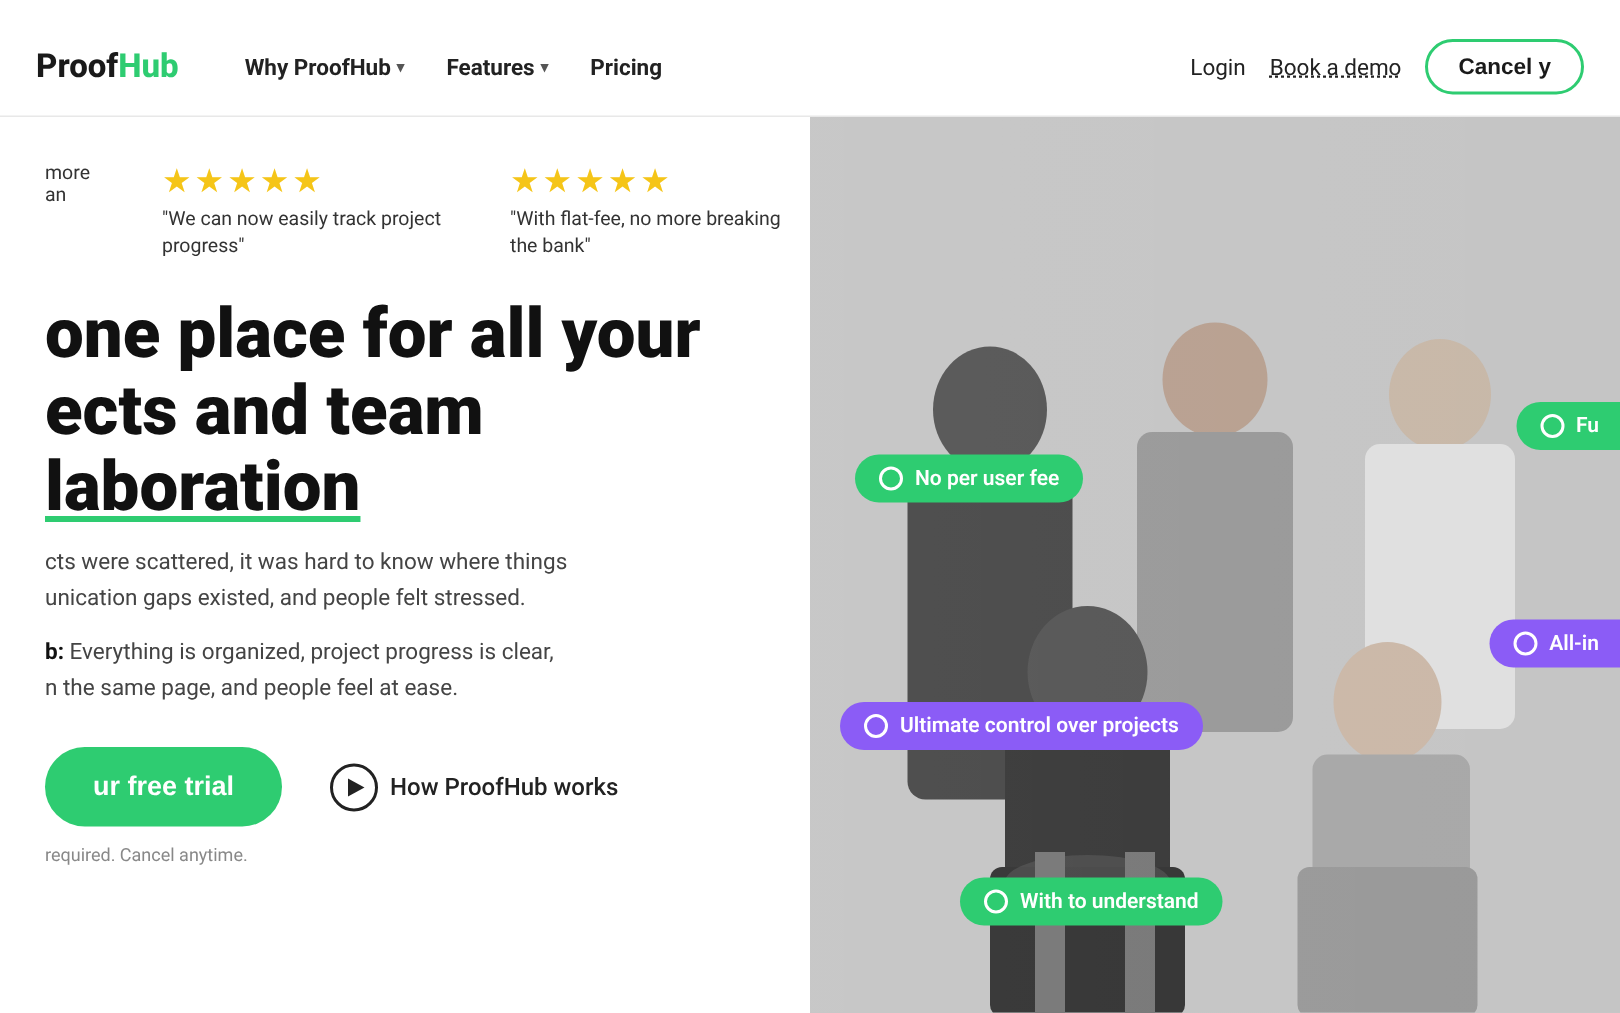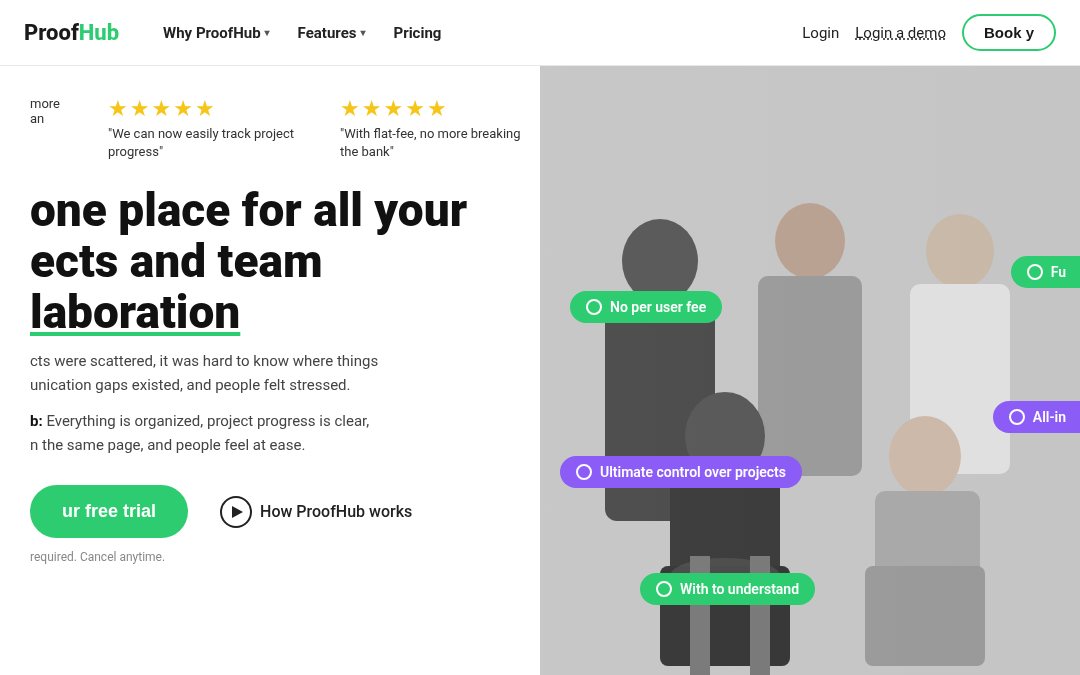--- a/index.html
+++ b/index.html
@@ -14,20 +14,21 @@
     
     .navbar {
       display: flex;
       align-items: center;
       padding: 0 24px;
       height: 66px;
       border-bottom: 1px solid #e8e8e8;
       background: #fff;
       position: relative;
       z-index: 10;
+      margin-top: 12px;
     }
     .nav-logo {
       font-size: 22px;
       font-weight: 800;
       color: #1a1a1a;
       margin-right: 32px;
     }
     .nav-logo span { color: #2ecc71; }
     .nav-links {
       display: flex;
@@ -290,22 +291,22 @@
     <div class="nav-link">
       <span>Features</span>
       <span class="chevron">▾</span>
     </div>
     <div class="nav-link">
       <span>Pricing</span>
     </div>
   </div>
   <div class="nav-right">
     <span class="nav-login">Login</span>
-    <span class="nav-demo">Login a demo</span>
-    <button class="nav-cta">Book y</button>
+    <span class="nav-demo">Book a demo</span>
+    <button class="nav-cta">Cancel y</button>
   </div>
 </nav>
 
 <div class="hero">
 
   <div class="hero-left">
 
     <div class="reviews-row">
       <div class="review-item">
         <div style="font-size:13px; color:#333;">more an</div>

